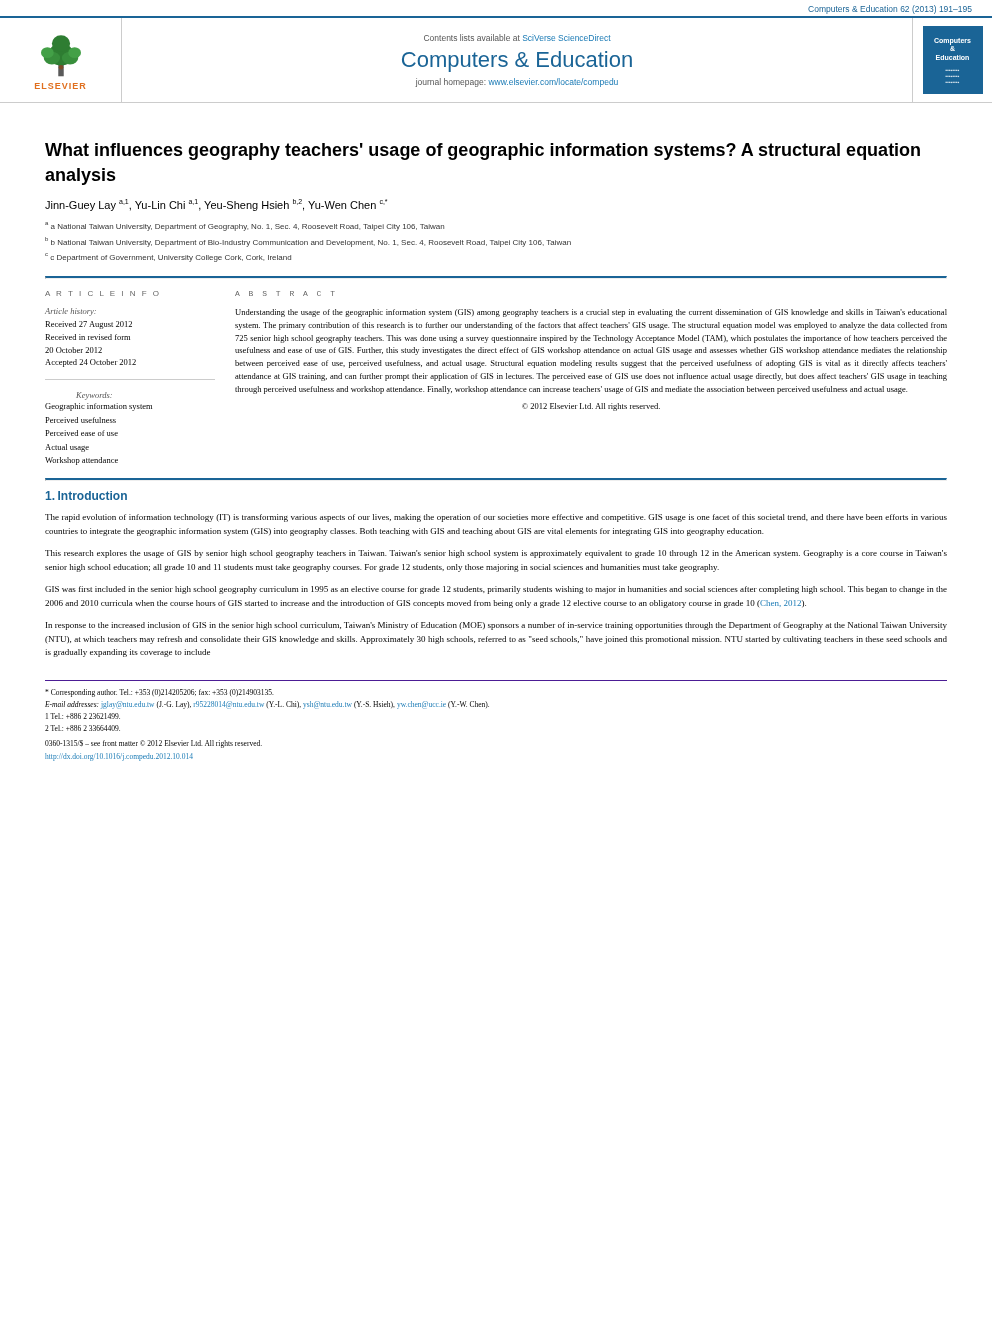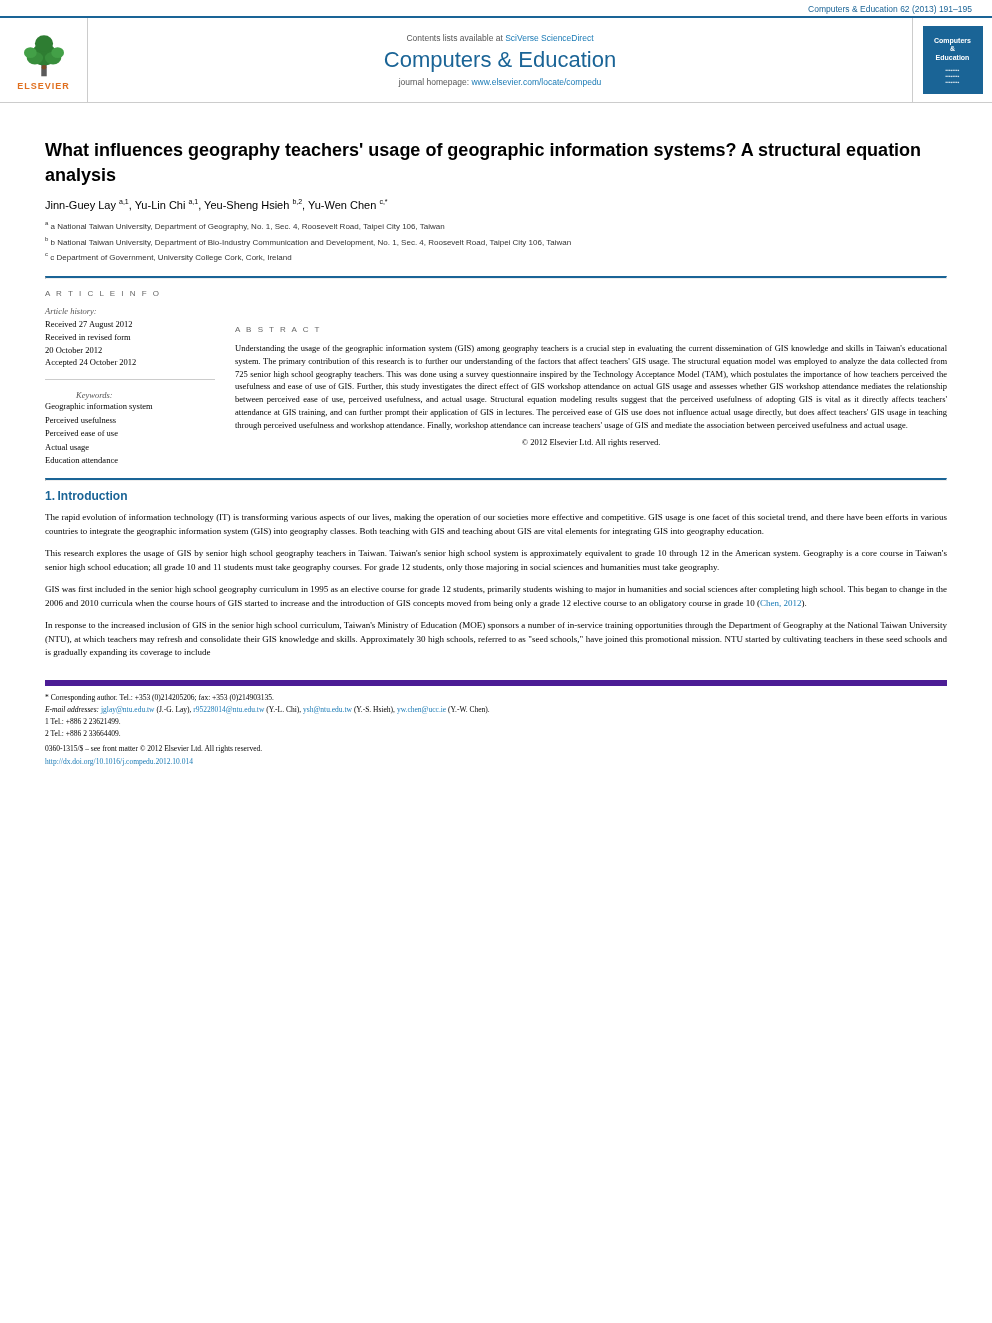--- a/index.html
+++ b/index.html
@@ -25,21 +25,21 @@
     .journal-banner {
       border-top: 2px solid #1a6496;
       border-bottom: 1px solid #ccc;
       display: flex;
       align-items: stretch;
       padding: 0;
       margin: 0 0 0 0;
     }
 
     .banner-left {
-      width: 88px;
+      width: 122px;
       display: flex;
       align-items: center;
       justify-content: center;
       border-right: 1px solid #ccc;
       padding: 8px;
     }
 
     .elsevier-logo {
       display: flex;
       flex-direction: column;
@@ -247,26 +247,25 @@
     .keyword-item {
       font-size: 8.5px;
       font-family: 'Times New Roman', serif;
       color: #000;
       line-height: 1.6;
     }
 
     
     .abstract-heading {
       font-size: 8px;
-      font-family: Liberation Sans, sans-serif;
+      font-family: Liberation Mono, monospace;
       letter-spacing: 2px;
       text-transform: uppercase;
       color: #666;
       margin-bottom: 8px;
-      margin-top: 36px;
     }
 
     .abstract-text {
       font-size: 8.5px;
       font-family: 'Times New Roman', serif;
       line-height: 1.5;
       text-align: justify;
       color: #000;
     }
 
@@ -305,21 +304,21 @@
       margin-bottom: 8px;
     }
 
     .body-text .chen-link {
       color: #1a7ab5;
       margin-top: 8px;
     }
 
     
     .footnotes {
-      border-top: 6px solid #4c1d95;
+      border-top: 1px solid #4c1d95;
       margin-top: 20px;
       padding-top: 6px;
     }
 
     .footnote-line {
       font-size: 7.5px;
       font-family: 'Times New Roman', serif;
       line-height: 1.6;
       color: #000;
     }
@@ -415,21 +414,21 @@
       </div>
 
       <hr class="divider">
 
       <div class="keywords-section">
         <div class="keywords-label">Keywords:</div>
         <div class="keyword-item">Geographic information system</div>
         <div class="keyword-item">Perceived usefulness</div>
         <div class="keyword-item">Perceived ease of use</div>
         <div class="keyword-item">Actual usage</div>
-        <div class="keyword-item">Education attendance</div>
+        <div class="keyword-item">Workshop attendance</div>
       </div>
     </div>
 
     <div class="col-right">
       <div class="abstract-heading">A B S T R A C T</div>
       <div class="abstract-text">Understanding the usage of the geographic information system (GIS) among geography teachers is a crucial step in evaluating the current dissemination of GIS knowledge and skills in Taiwan's educational system. The primary contribution of this research is to further our understanding of the factors that affect teachers' GIS usage. The structural equation model was employed to analyze the data collected from 725 senior high school geography teachers. This was done using a survey questionnaire inspired by the Technology Acceptance Model (TAM), which postulates the importance of how teachers perceived the usefulness and ease of use of GIS. Further, this study investigates the direct effect of GIS workshop attendance on actual GIS usage and assesses whether GIS workshop attendance mediates the relationship between perceived ease of use, perceived usefulness, and actual usage. Structural equation modeling results suggest that the perceived usefulness of adopting GIS is vital as it directly affects teachers' attendance at GIS training, and can further prompt their application of GIS in lectures. The perceived ease of GIS use does not influence actual usage directly, but does affect teachers' GIS usage in teaching through perceived usefulness and workshop attendance. Finally, workshop attendance can increase teachers' usage of GIS and mediate the association between perceived usefulness and actual usage.</div>
       <div class="copyright-line">© 2012 Elsevier Ltd. All rights reserved.</div>
     </div>
   </div>
 

